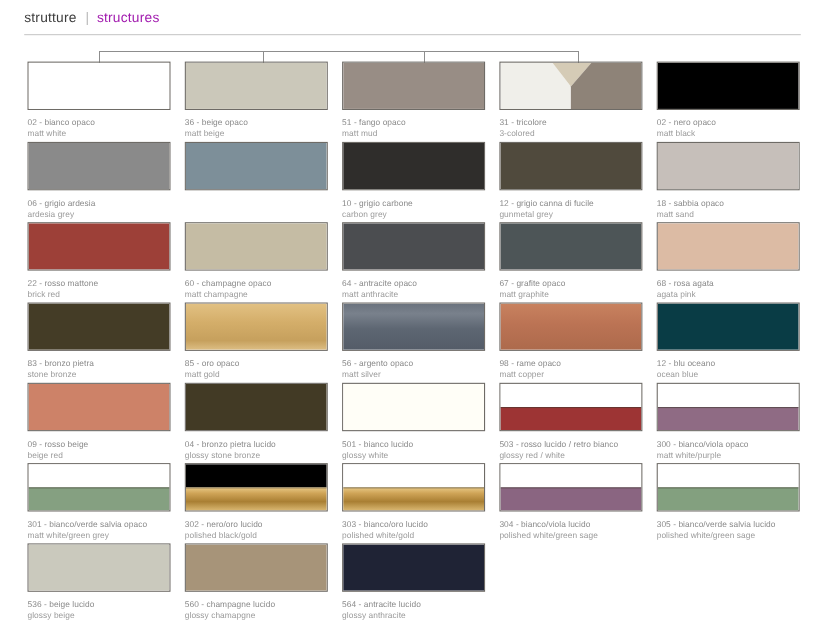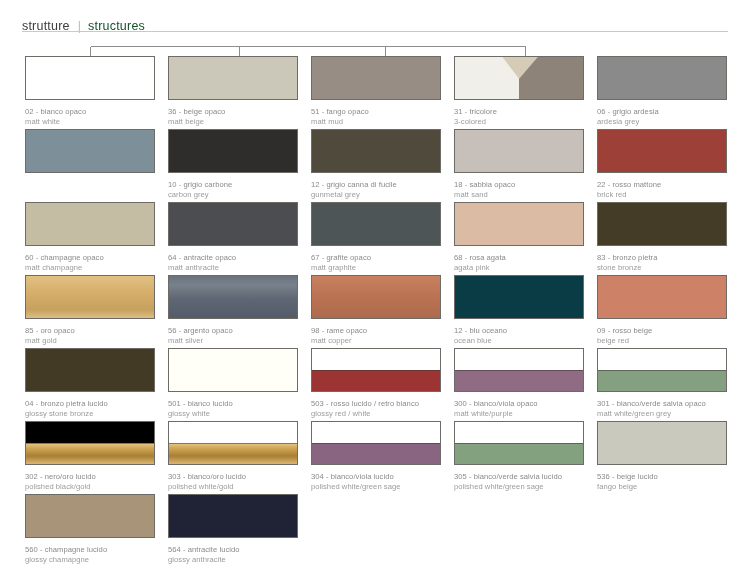--- a/index.html
+++ b/index.html
@@ -34,21 +34,21 @@
     white-space: nowrap;
     display: flex;
     align-items: baseline;
   }
   .title-it { color: #3c3c3c; text-align: center; }
   .title-sep {
     color: #b9b9b9;
     margin: 0 7px 0 8px;
     font-weight: 300;
   }
-  .title-en { color: #14532d; margin-top: 10px; }
+  .title-en { color: #a21caf; }
 
   .header-rule {
     position: absolute;
     left: 22px;
     top: 31px;
     width: 706px;
     height: 1px;
     background: #c9c9c9;
   }
 
@@ -190,20 +190,29 @@
             <path d="M84,0 H130 V44 H65 V22 Z" fill="#8e8378"></path>
           </svg>
         </div>
         <div class="label">
           <span class="l1">31 - tricolore</span>
           <span class="l2">3-colored</span>
         </div>
       </div>
       <div class="cell">
         <div class="swatch" style="border-color: rgb(110, 107, 102);">
+          <div class="fill" style="background: rgb(0, 0, 0);"></div>
+        </div>
+        <div class="label">
+          <span class="l1">02 - nero opaco</span>
+          <span class="l2">matt black</span>
+        </div>
+      </div>
+      <div class="cell">
+        <div class="swatch" style="border-color: rgb(110, 107, 102);">
           <div class="fill" style="background: rgb(138, 138, 138);"></div>
         </div>
         <div class="label">
           <span class="l1">06 - grigio ardesia</span>
           <span class="l2">ardesia grey</span>
         </div>
       </div>
       <div class="cell">
         <div class="swatch" style="border-color: rgb(110, 107, 102);">
           <div class="fill" style="background: rgb(125, 143, 153);"></div>
@@ -429,21 +438,21 @@
           <span class="l1">305 - bianco/verde salvia lucido</span>
           <span class="l2">polished white/green sage</span>
         </div>
       </div>
       <div class="cell">
         <div class="swatch" style="border-color: rgb(110, 107, 102);">
           <div class="fill" style="background: rgb(202, 201, 189);"></div>
         </div>
         <div class="label">
           <span class="l1">536 - beige lucido</span>
-          <span class="l2">fango beige</span>
+          <span class="l2">glossy beige</span>
         </div>
       </div>
       <div class="cell">
         <div class="swatch" style="border-color: rgb(110, 107, 102);">
           <div class="fill" style="background: rgb(167, 148, 121);"></div>
         </div>
         <div class="label">
           <span class="l1">560 - champagne lucido</span>
           <span class="l2">glossy chamapgne</span>
         </div>

